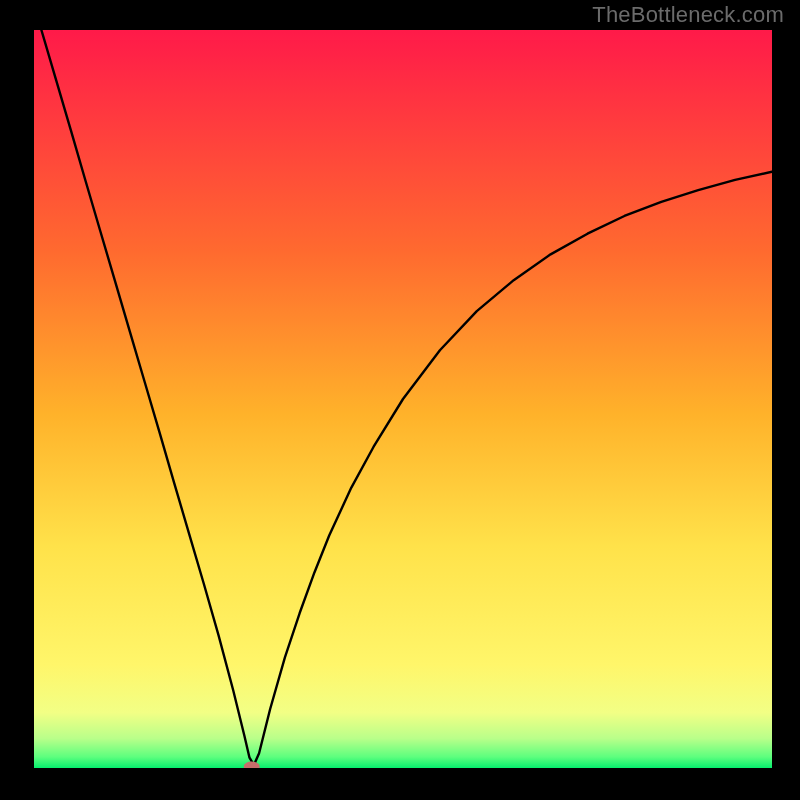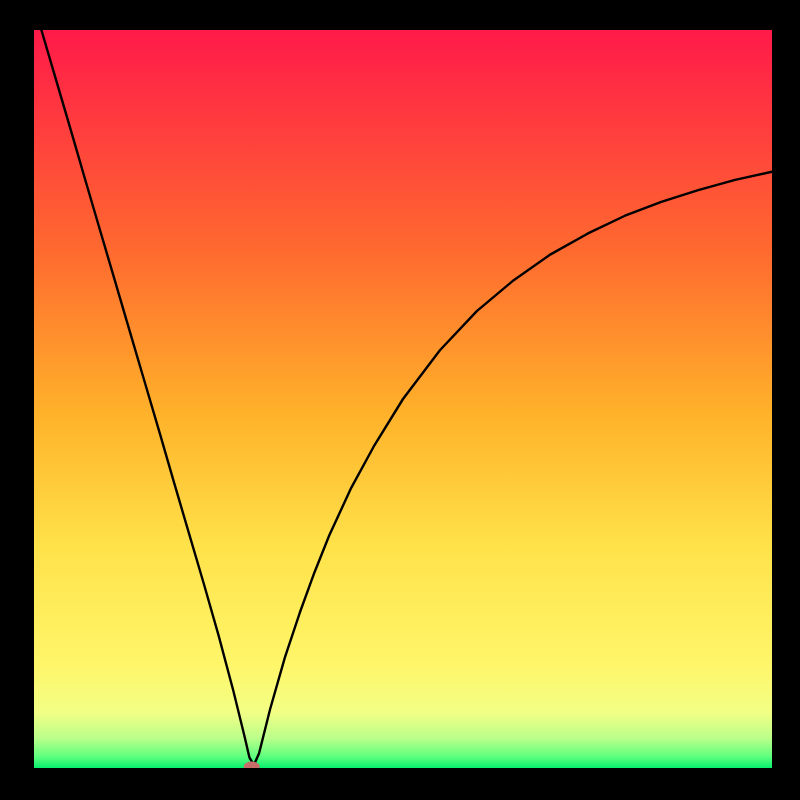--- a/index.html
+++ b/index.html
@@ -35,20 +35,21 @@
     height: 738px;
   }
   svg {
     display: block;
   }
 </style>
 </head>
 <body>
 
 <div class="outer">
+  <div class="watermark">TheBottleneck.com</div>
 
   <div class="plot-wrap">
     <svg id="chart-svg" width="738" height="738" viewBox="0 0 738 738">
       <defs>
         <linearGradient id="bg-grad" x1="0" y1="0" x2="0" y2="1">
           <stop id="g0" offset="0%" stop-color="#ff1a49"></stop>
           <stop id="g1" offset="30%" stop-color="#ff6a2f"></stop>
           <stop id="g2" offset="52%" stop-color="#ffb22a"></stop>
           <stop id="g3" offset="70%" stop-color="#ffe24a"></stop>
           <stop id="g4" offset="86%" stop-color="#fff66a"></stop>

